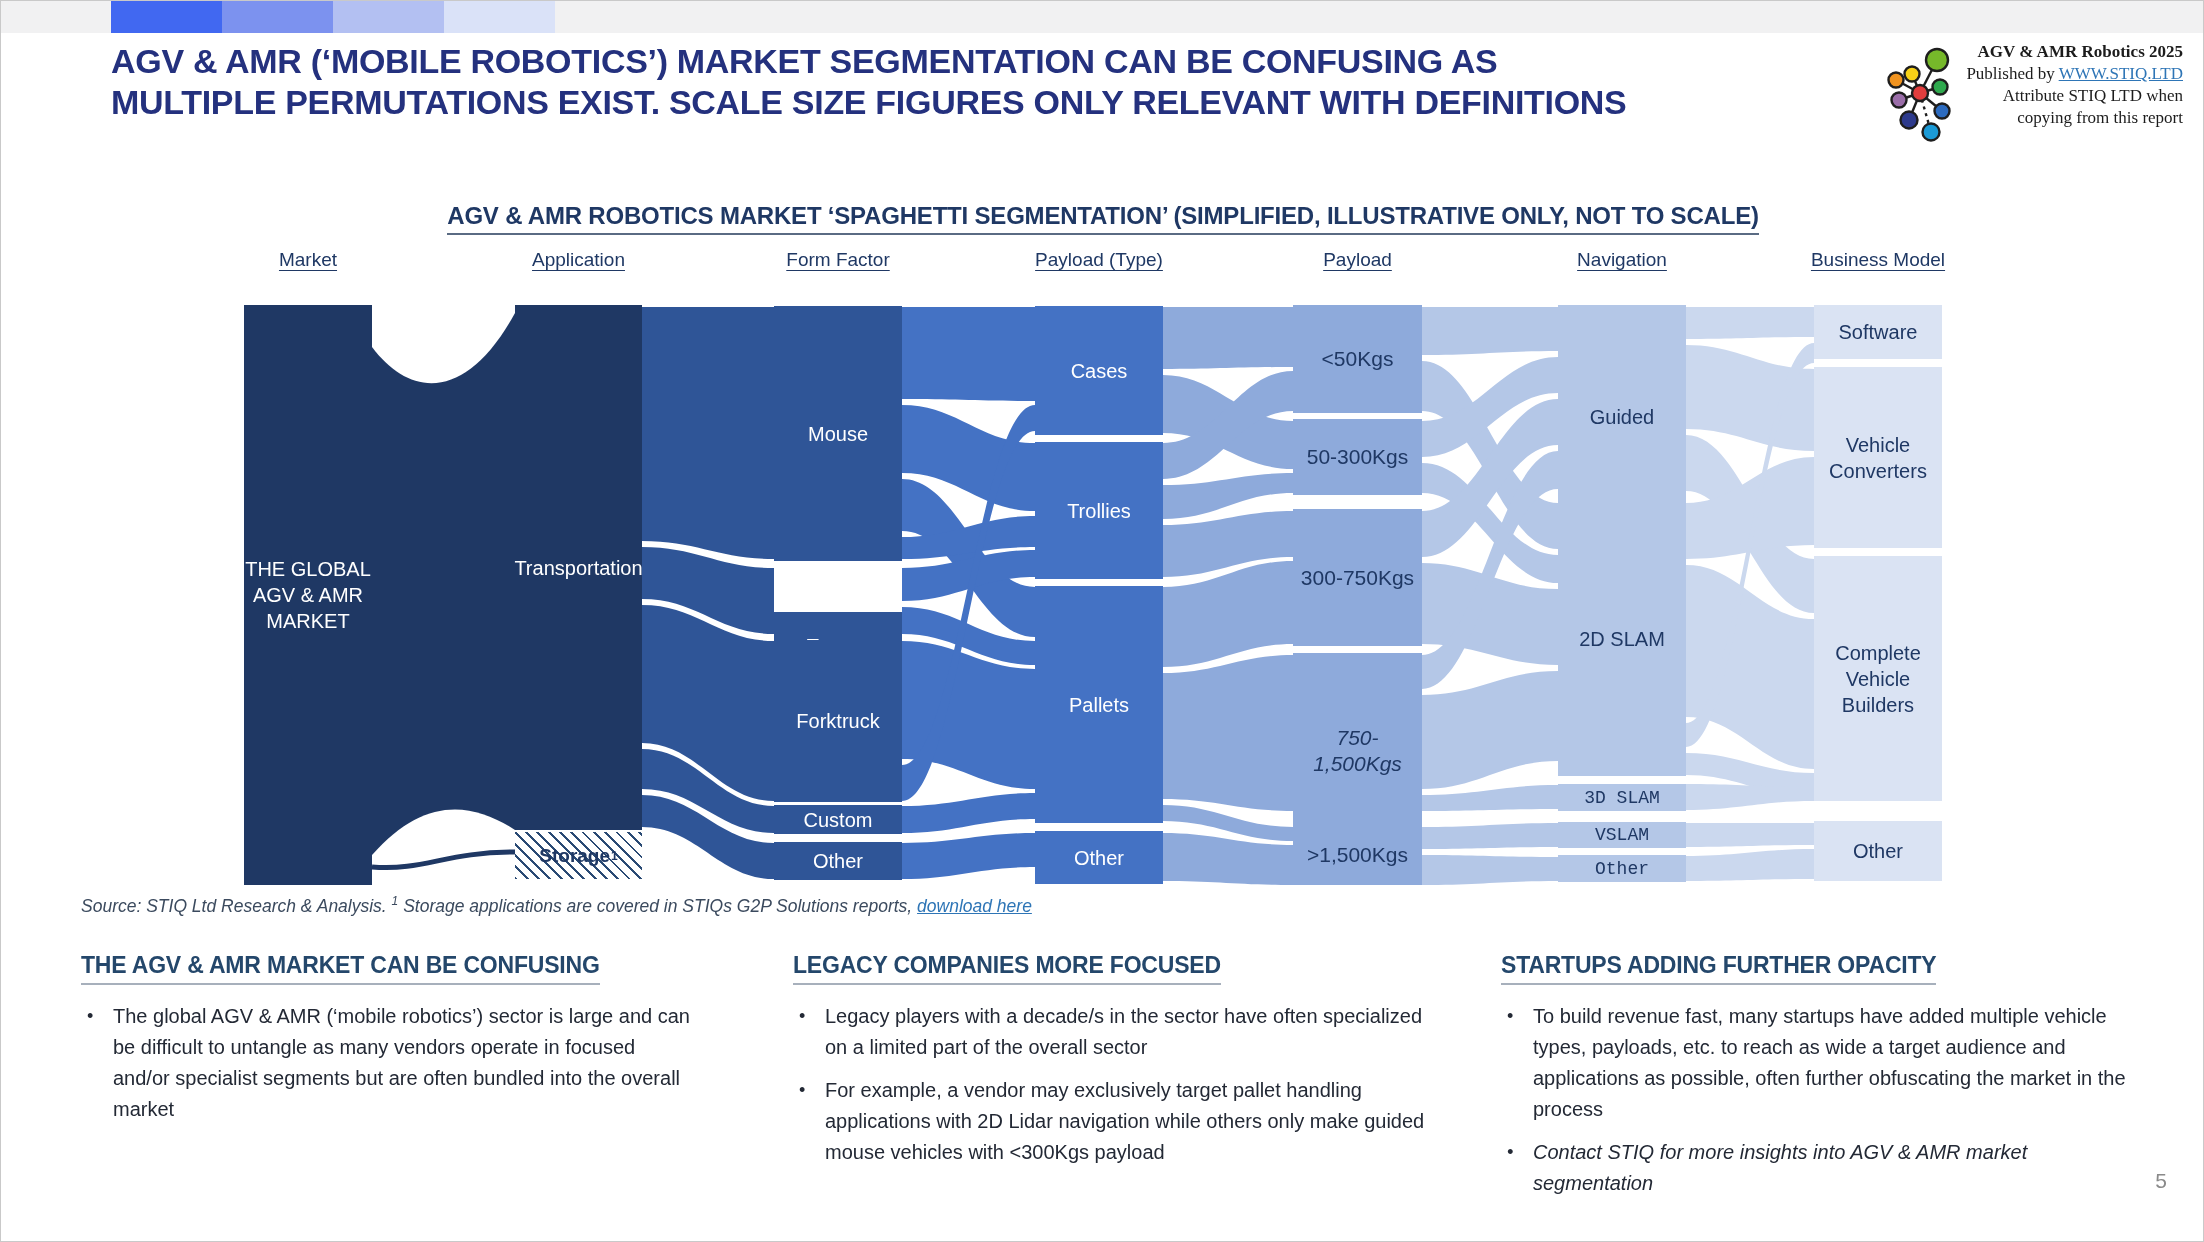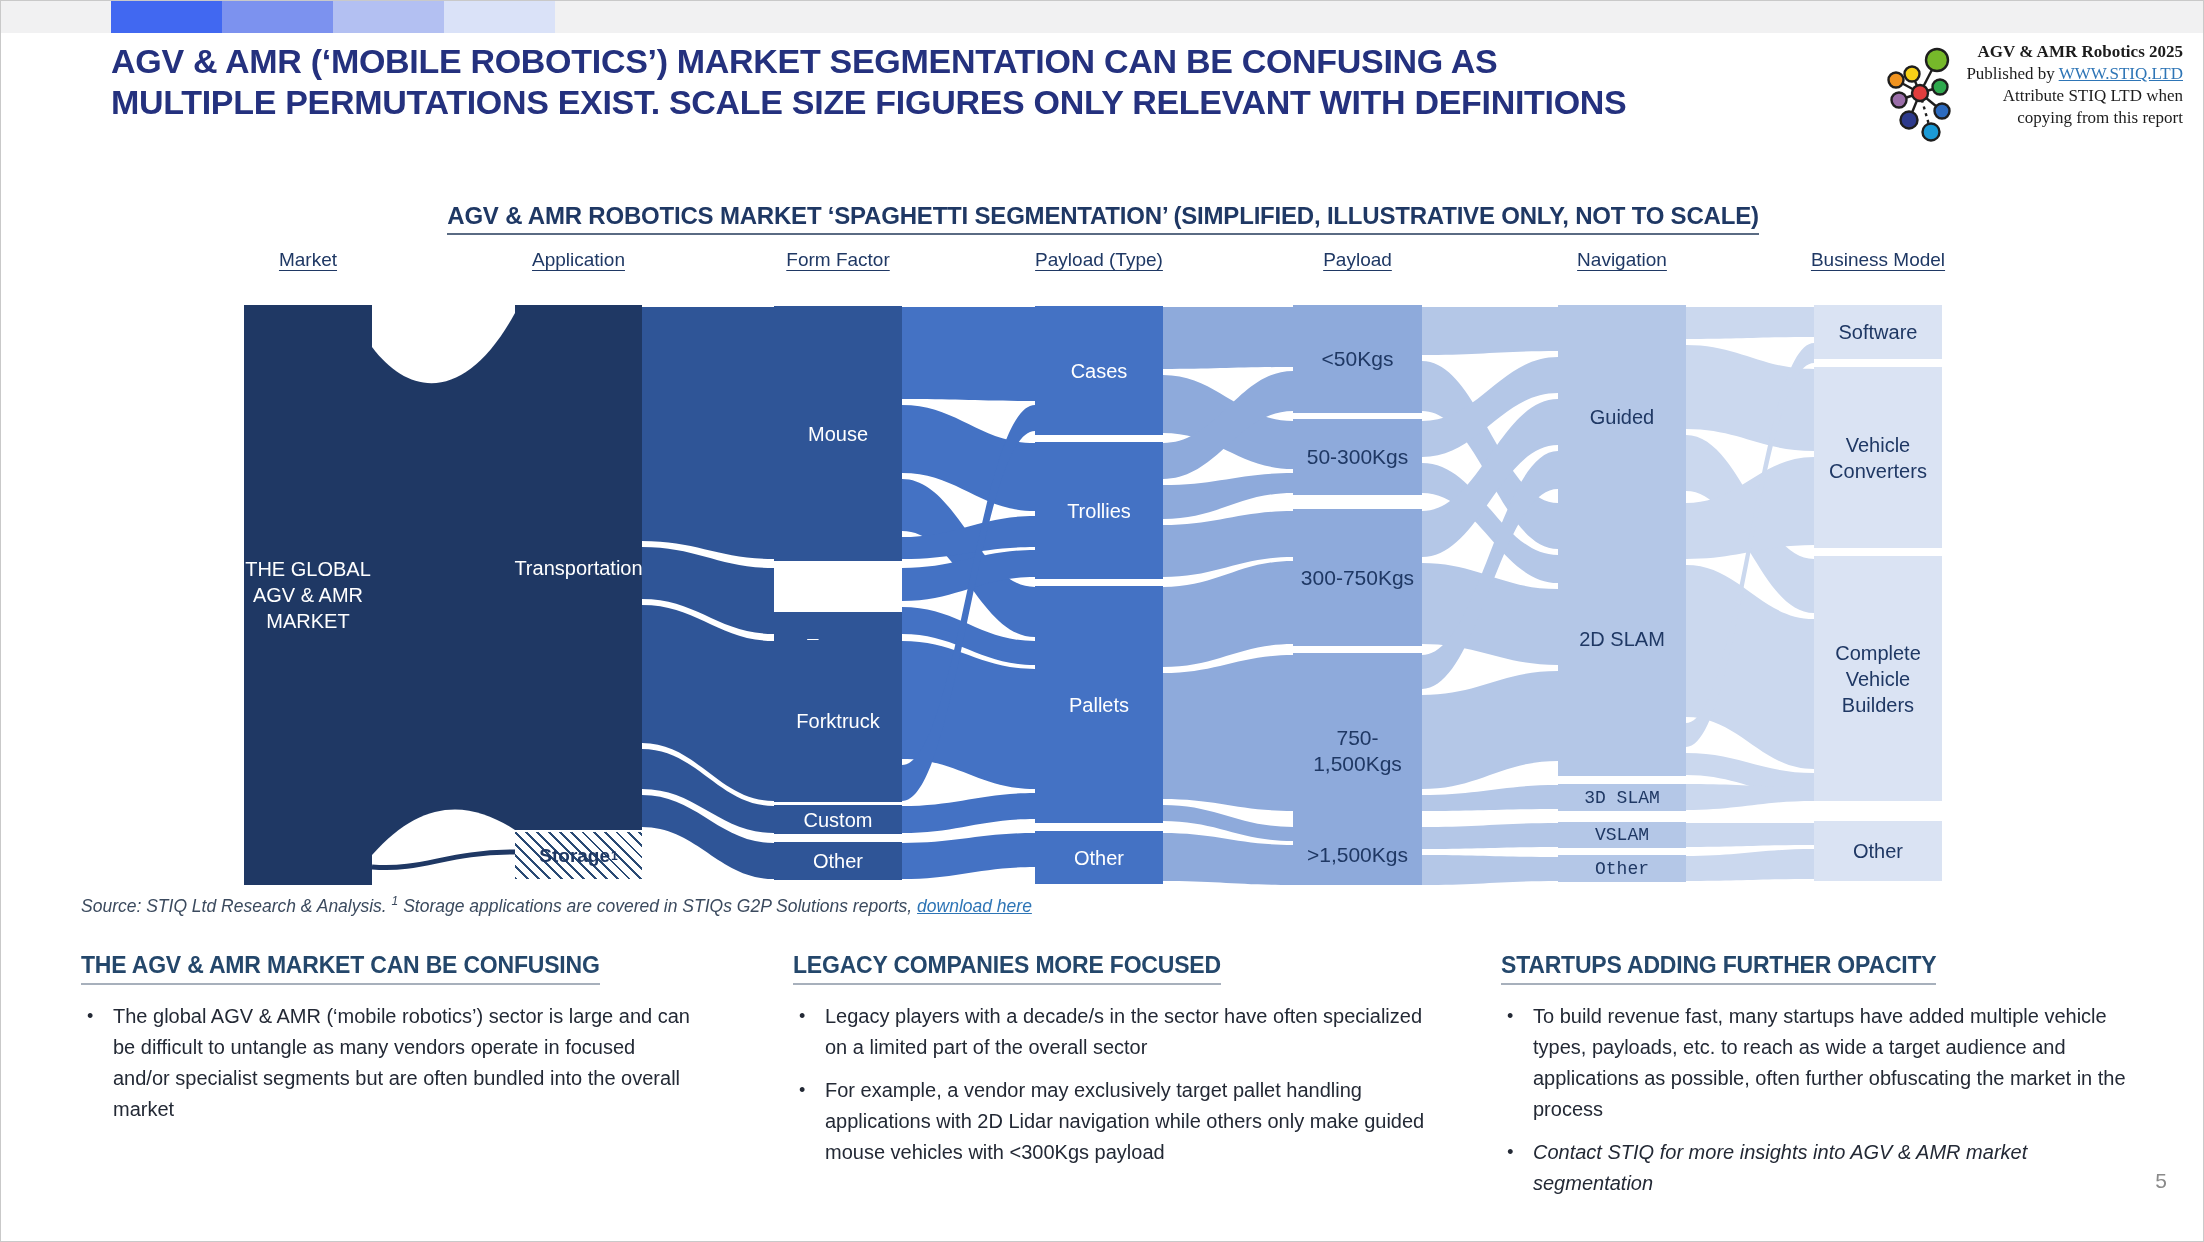--- a/index.html
+++ b/index.html
@@ -169,21 +169,21 @@
     <div class="node" style="left: 773px; top: 841px; width: 128px; height: 38px; background: rgb(47, 85, 151); color: rgb(255, 255, 255);"><span>Other</span></div>
     <div class="colheader" style="left: 1098px; top: 248px;">Payload (Type)</div>
     <div class="node" style="left: 1034px; top: 305px; width: 128px; height: 129px; background: rgb(68, 114, 196); color: rgb(255, 255, 255);"><span>Cases</span></div>
     <div class="node" style="left: 1034px; top: 441px; width: 128px; height: 137px; background: rgb(68, 114, 196); color: rgb(255, 255, 255);"><span>Trollies</span></div>
     <div class="node" style="left: 1034px; top: 585px; width: 128px; height: 237px; background: rgb(68, 114, 196); color: rgb(255, 255, 255);"><span>Pallets</span></div>
     <div class="node" style="left: 1034px; top: 830px; width: 128px; height: 53px; background: rgb(68, 114, 196); color: rgb(255, 255, 255);"><span>Other</span></div>
     <div class="colheader" style="left: 1356.5px; top: 248px;">Payload</div>
     <div class="node" style="left: 1292px; top: 304px; width: 129px; height: 108px; background: rgb(142, 170, 219); color: rgb(31, 56, 100); font-size: 21px;"><span>&lt;50Kgs</span></div>
     <div class="node" style="left: 1292px; top: 418px; width: 129px; height: 76px; background: rgb(142, 170, 219); color: rgb(31, 56, 100); font-size: 21px;"><span>50-300Kgs</span></div>
     <div class="node" style="left: 1292px; top: 508px; width: 129px; height: 137px; background: rgb(142, 170, 219); color: rgb(31, 56, 100); font-size: 21px;"><span>300-750Kgs</span></div>
-    <div class="node" style="left: 1292px; top: 652px; width: 129px; height: 196px; background: rgb(142, 170, 219); color: rgb(31, 56, 100); font-size: 21px;"><span>750-1,500Kgs</span></div>
+    <div class="node" style="left: 1292px; top: 652px; width: 129px; height: 196px; background: rgb(142, 170, 219); color: rgb(31, 56, 100); font-size: 21px; font-style: italic;"><span>750-1,500Kgs</span></div>
     <div class="node" style="left: 1292px; top: 824px; width: 129px; height: 60px; background: rgb(142, 170, 219); color: rgb(31, 56, 100); font-size: 21px;"><span>&gt;1,500Kgs</span></div>
     <div class="colheader" style="left: 1621px; top: 248px;">Navigation</div>
     <div class="node" style="left: 1557px; top: 304px; width: 128px; height: 224px; background: rgb(180, 199, 231); color: rgb(31, 56, 100);"><span>Guided</span></div>
     <div class="node" style="left: 1557px; top: 500px; width: 128px; height: 275px; background: rgb(180, 199, 231); color: rgb(31, 56, 100);"><span>2D SLAM</span></div>
     <div class="node small" style="left: 1557px; top: 783px; width: 128px; height: 27px; background: rgb(180, 199, 231); color: rgb(31, 56, 100);"><span>3D SLAM</span></div>
     <div class="node small" style="left: 1557px; top: 821px; width: 128px; height: 26px; background: rgb(180, 199, 231); color: rgb(31, 56, 100);"><span>VSLAM</span></div>
     <div class="node small" style="left: 1557px; top: 854px; width: 128px; height: 27px; background: rgb(180, 199, 231); color: rgb(31, 56, 100);"><span>Other</span></div>
     <div class="colheader" style="left: 1877px; top: 248px;">Business Model</div>
     <div class="node" style="left: 1813px; top: 304px; width: 128px; height: 54px; background: rgb(218, 227, 243); color: rgb(31, 56, 100);"><span>Software</span></div>
     <div class="node" style="left: 1813px; top: 366px; width: 128px; height: 181px; background: rgb(218, 227, 243); color: rgb(31, 56, 100);"><span>Vehicle

